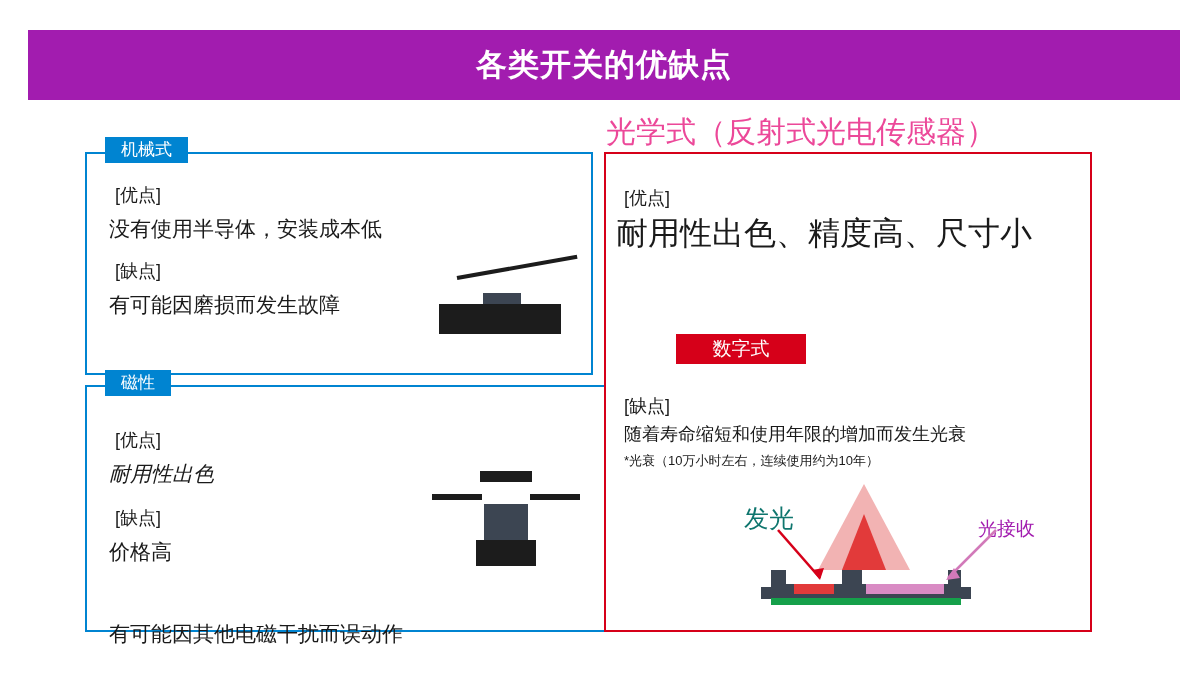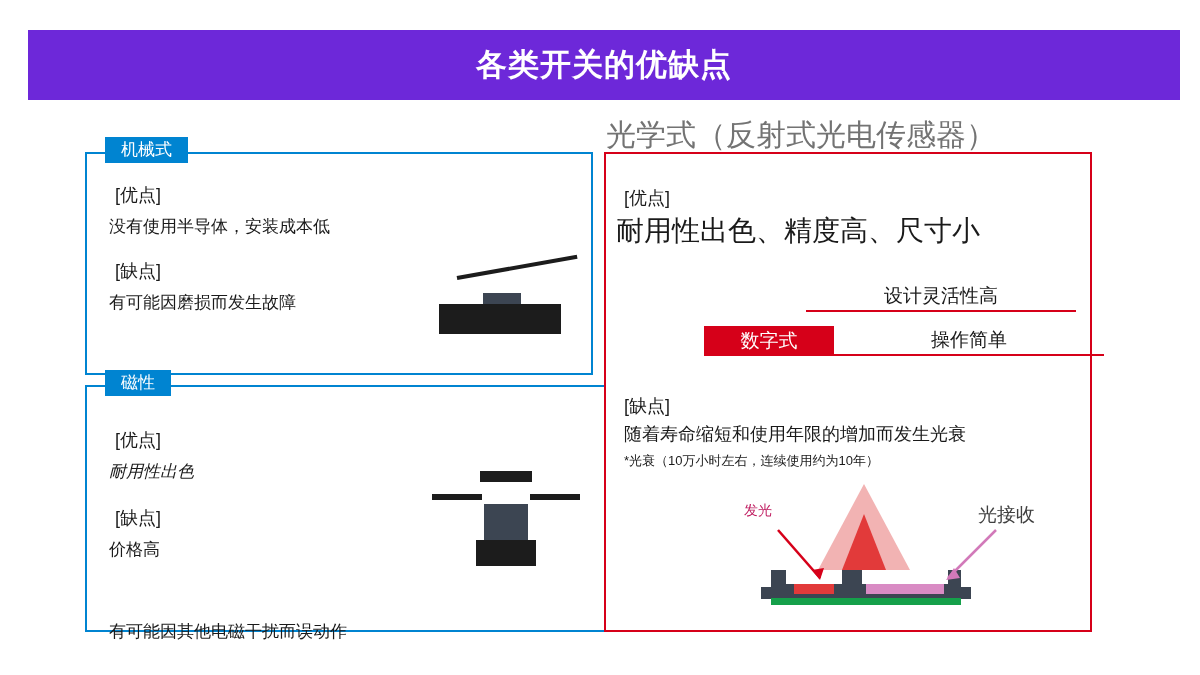--- a/index.html
+++ b/index.html
@@ -11,21 +11,21 @@
     color: #1a1a1a;
     overflow: hidden;
     position: relative;
   }
 
   
   .title-banner {
     position: absolute;
     left: 28px; top: 30px;
     width: 1152px; height: 70px;
-    background: #6d28d9;
+    background: #a21caf;
     display: flex; align-items: center; justify-content: center;
   }
   .title-banner .title-text {
     color: #ffffff;
     font-size: 31px;
     font-weight: bold;
     letter-spacing: 1px;
   }
 
   
@@ -43,21 +43,21 @@
     padding: 4px 16px 5px 16px;
     line-height: 1;
     white-space: nowrap;
   }
 
   .card-mech { left: 85px; top: 152px; width: 508px; height: 223px; }
   .card-mag  { left: 85px; top: 385px; width: 559px; height: 247px; }
 
   .body-text {
     position: absolute;
-    font-size: 17px;
+    font-size: 21px;
     line-height: 1.05;
     white-space: nowrap;
   }
   .label-sub { font-size: 18px; }
 
   
   .mech-illu { position: absolute; left: 352px; top: 108px; width: 130px; height: 70px; }
   .mech-base {
     position: absolute; left: 0; top: 42px; width: 122px; height: 30px;
     background: #1c1c1c;
@@ -86,32 +86,33 @@
     position: absolute;
     left: 604px; top: 152px;
     width: 488px; height: 480px;
     border: 2px solid #d60019;
     background: #ffffff;
   }
   .title-red {
     position: absolute;
     left: 604px; top: 118px;
     font-size: 30px;
-    color: #737373;
+    color: #ec4899;
     background: #ffffff;
     padding: 0 6px 0 2px;
     line-height: 1.1;
     white-space: nowrap;
     z-index: 5;
+    font-family: Liberation Mono, monospace;
   }
 
   .merit-label { position: absolute; left: 18px; top: 32px; font-size: 18px; }
   .merit-big {
     position: absolute; left: 10px; top: 58px;
-    font-size: 28px; white-space: nowrap;
+    font-size: 32px; white-space: nowrap;
   }
 
   .pill-row { position: absolute; left: 70px; width: 400px; height: 30px; }
   .pill {
     position: absolute; left: 0; top: 0;
     width: 130px; height: 30px;
     background: #d60019; color: #fff;
     font-size: 19px;
     display: flex; align-items: center; justify-content: center;
   }
@@ -163,25 +164,25 @@
   }
   .opt-board {
     position: absolute; left: 105px; top: 114px; width: 190px; height: 7px;
     background: #15a04a;
   }
   .opt-pad-l { position: absolute; left: 95px;  top: 103px; width: 16px; height: 12px; background: #3c4552; }
   .opt-pad-r { position: absolute; left: 289px; top: 103px; width: 16px; height: 12px; background: #3c4552; }
 
   .lbl-emit {
     position: absolute; left: 78px; top: 18px;
-    font-size: 14px; color: #be185d; white-space: nowrap;
+    font-size: 25px; color: #0f766e; white-space: nowrap;
   }
   .lbl-recv {
-    position: absolute; left: 312px; top: 18px;
-    font-size: 19px; color: #404040; white-space: nowrap;
+    position: absolute; left: 312px; top: 32px;
+    font-size: 19px; color: #a21caf; white-space: nowrap;
   }
   .arrow-emit { position: absolute; left: 108px; top: 44px; width: 60px; height: 60px; }
   .arrow-recv { position: absolute; left: 268px; top: 44px; width: 70px; height: 60px; }
 </style>
 </head>
 <body>
 
 <div class="title-banner">
   <span class="title-text">各类开关的优缺点</span>
 </div>
@@ -221,26 +222,24 @@
   </div>
 </div>
 
 <div class="title-red">光学式（反射式光电传感器）</div>
 <div class="card-red">
 
   <div class="merit-label">[优点]</div>
   <div class="merit-big">耐用性出色、精度高、尺寸小</div>
 
   <div class="pill-row" style="top:128px;">
-    <div class="pill-value">设计灵活性高</div>
-  </div>
-
-  <div class="pill-row" style="top:172px;margin-left:28px;">
+  </div>
+
+  <div class="pill-row" style="top:180px;">
     <div class="pill">数字式</div>
-    <div class="pill-value">操作简单</div>
   </div>
 
   <div class="demerit-label">[缺点]</div>
   <div class="demerit-text">随着寿命缩短和使用年限的增加而发生光衰</div>
   <div class="demerit-note">*光衰（10万小时左右，连续使用约为10年）</div>
 
   <div class="opt-illu">
     <div class="beam"></div>
     <div class="beam-inner"></div>
 

